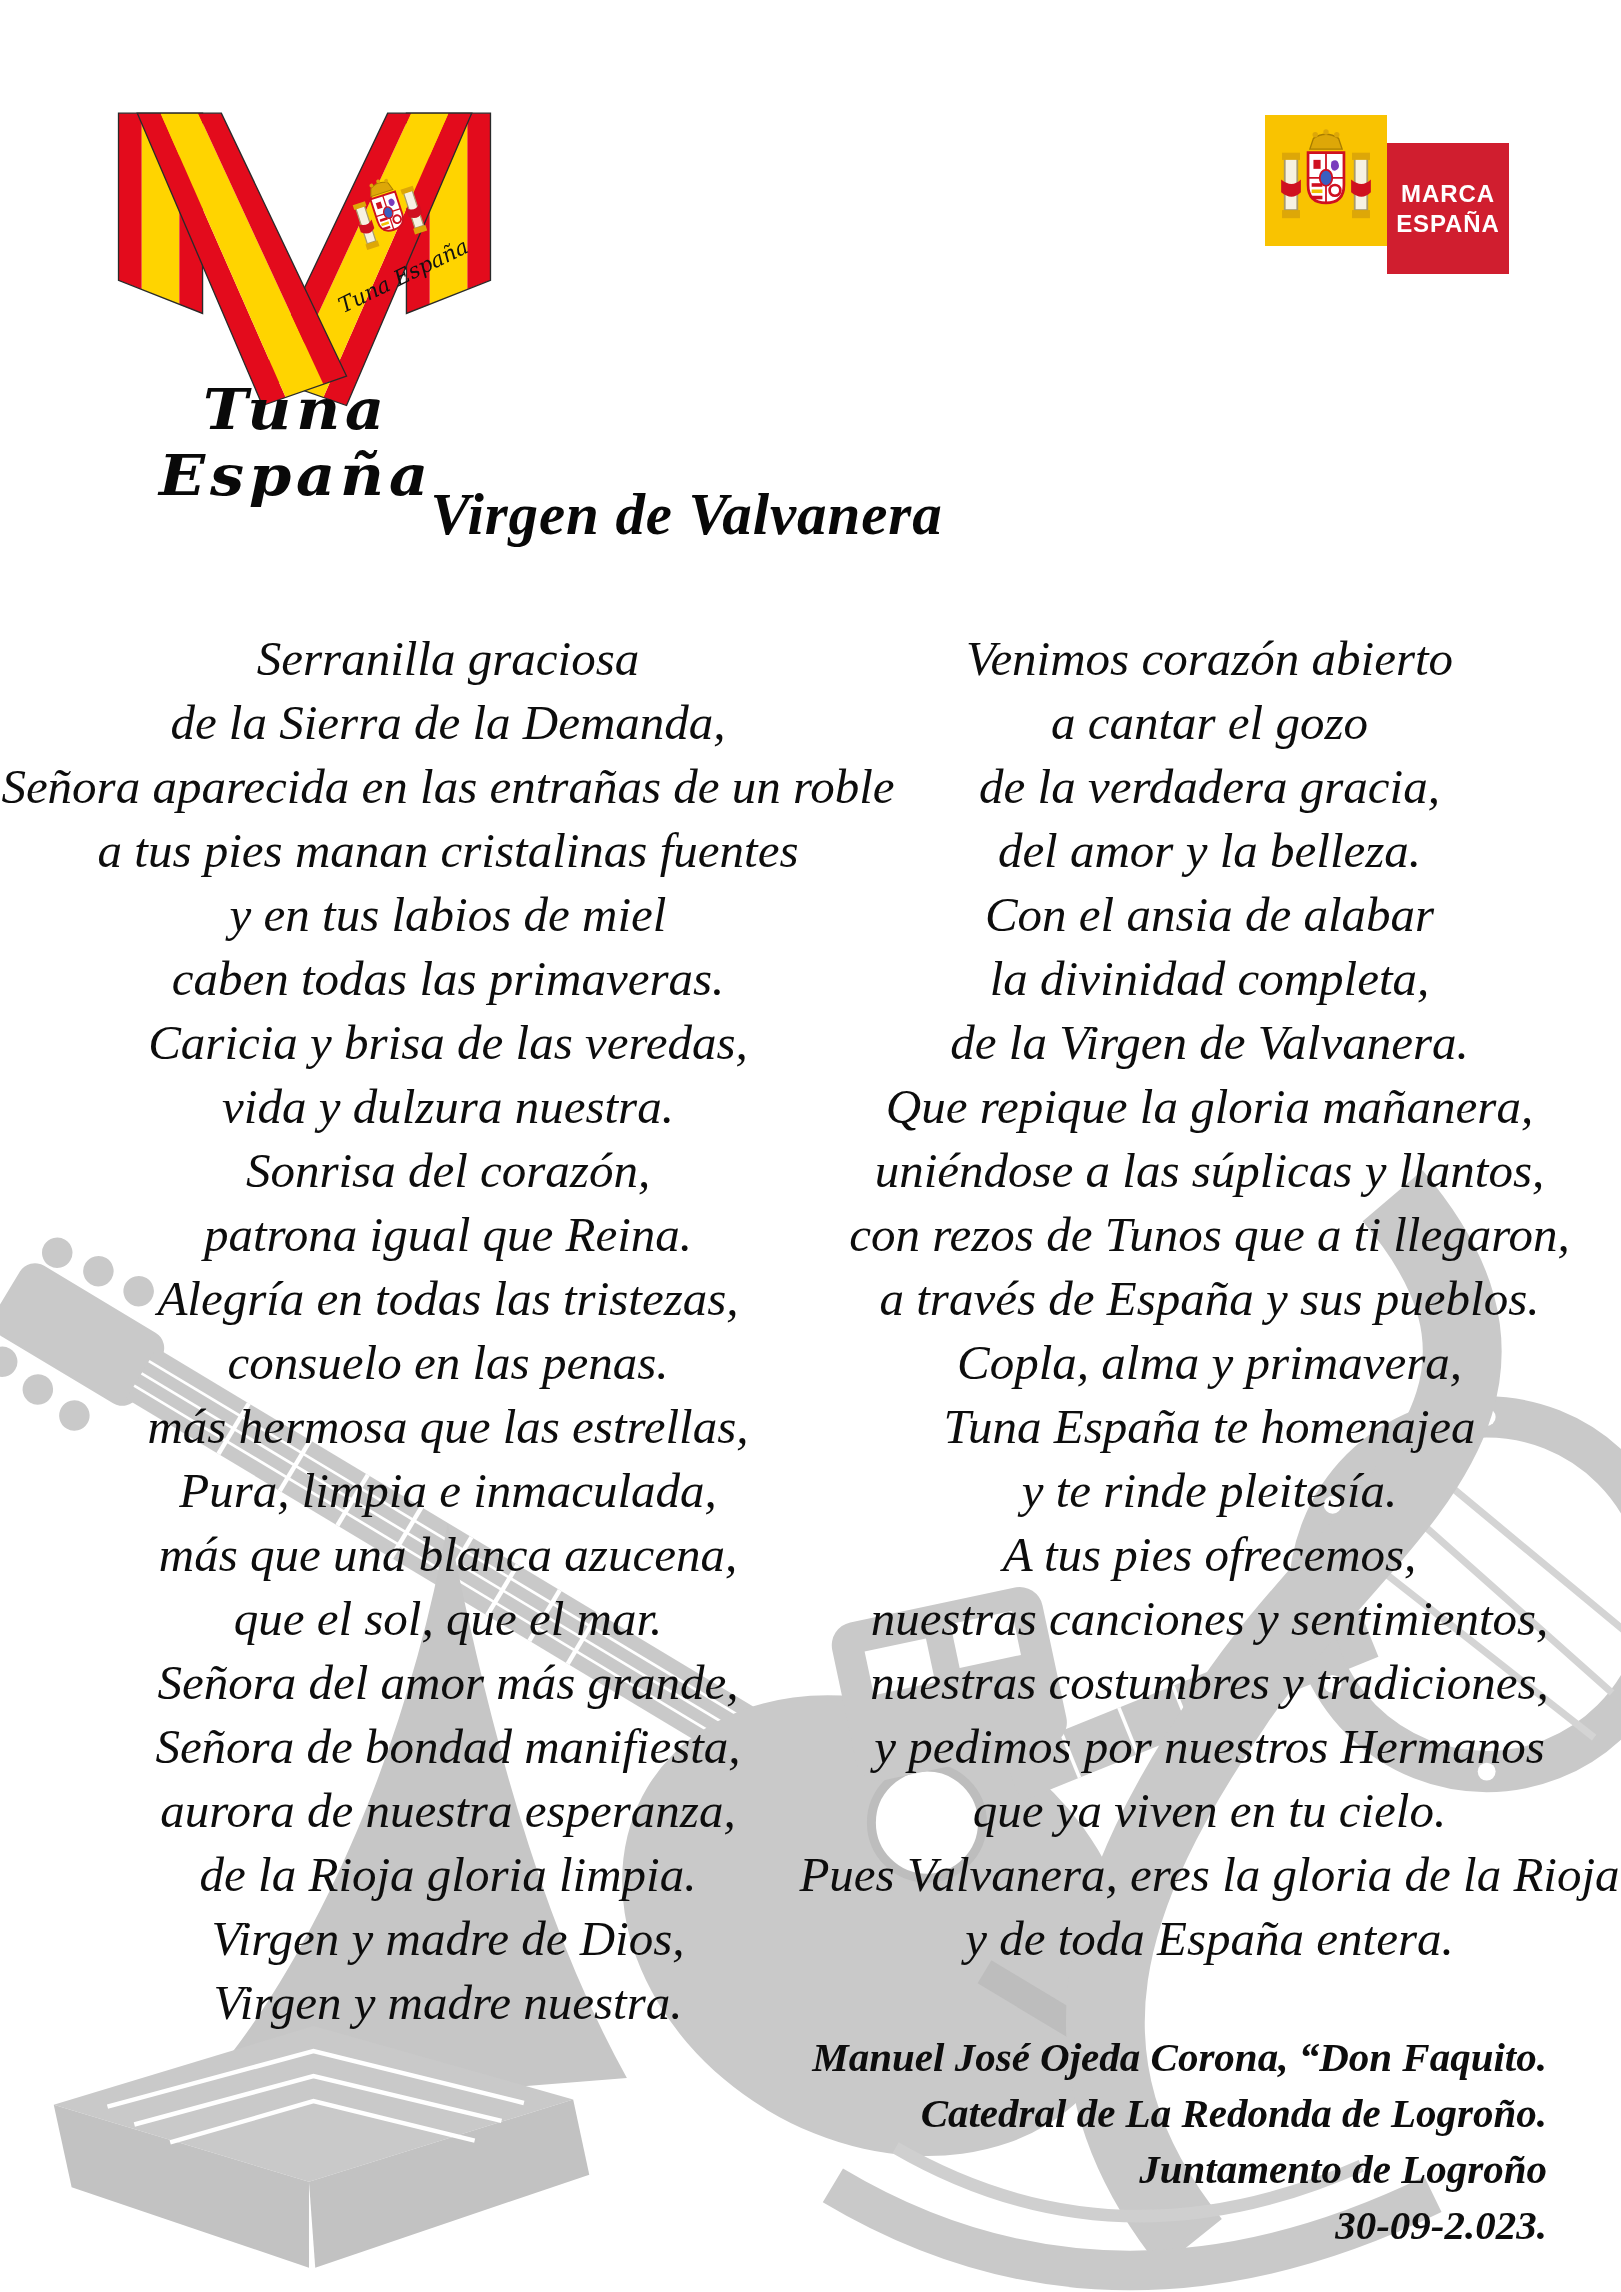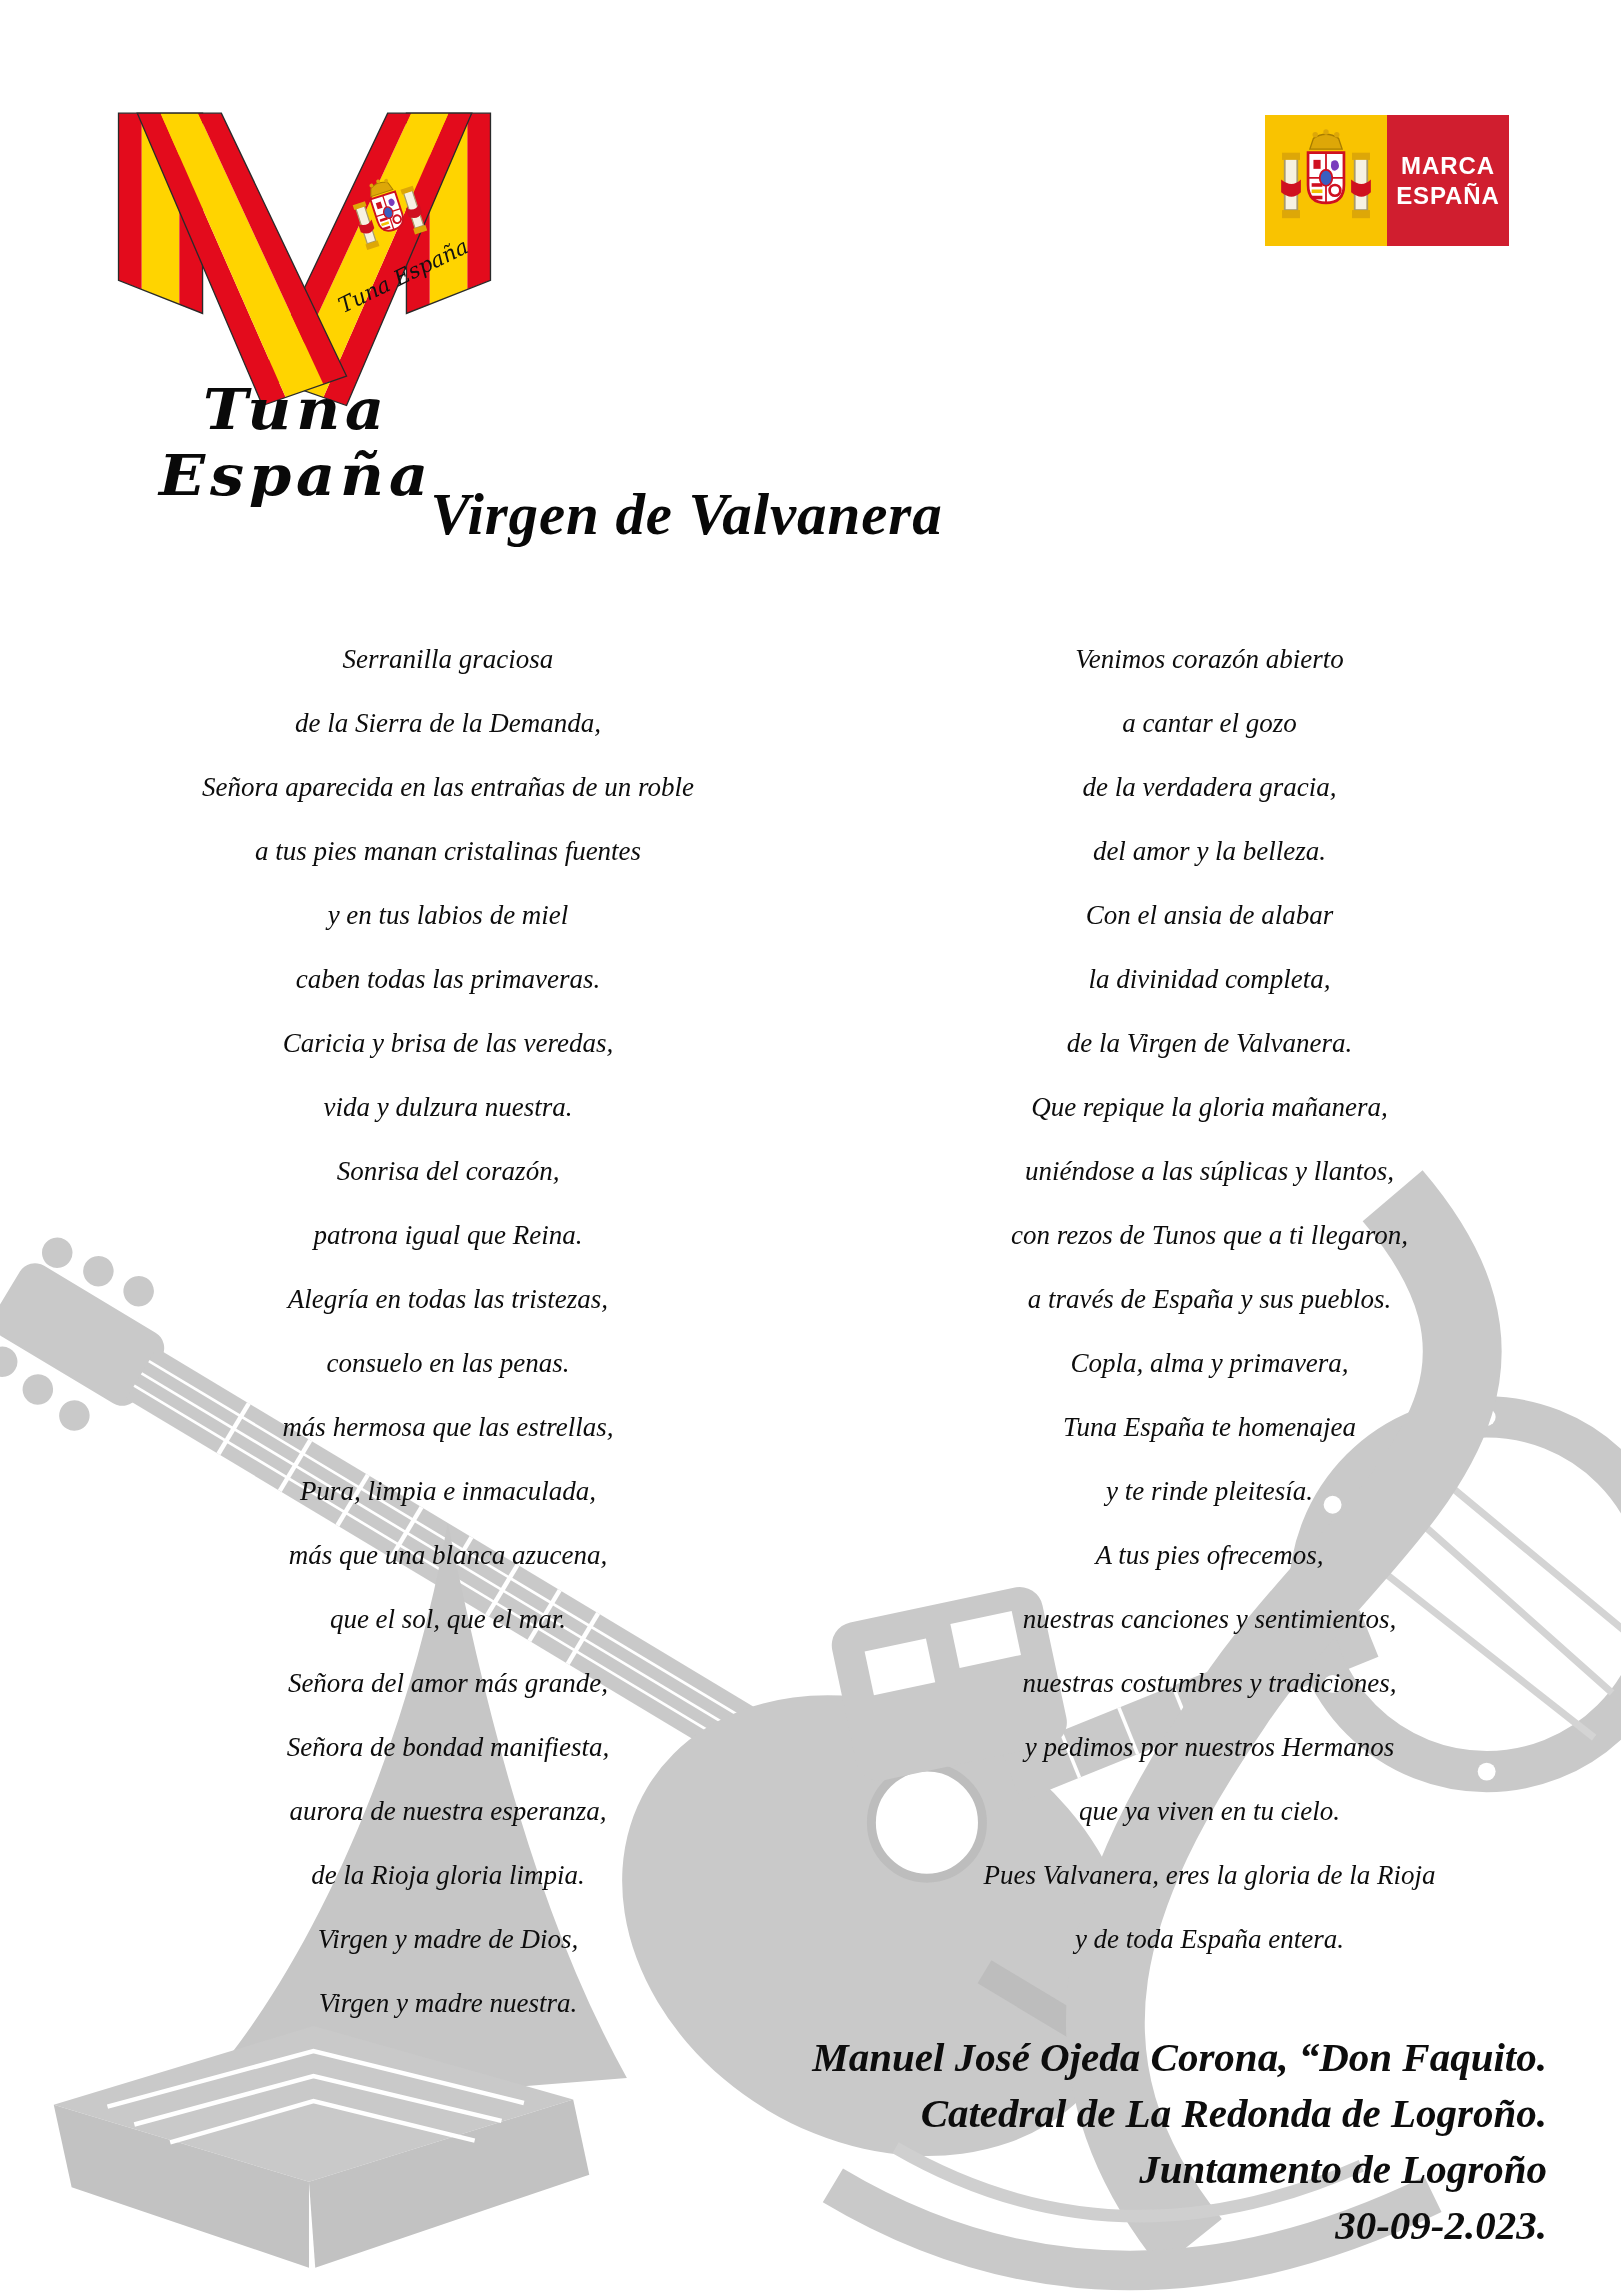--- a/index.html
+++ b/index.html
@@ -19,33 +19,33 @@
     text-align:center;
     font-family:"DejaVu Serif", serif;
     font-style:italic;font-weight:bold;
     font-size:56px;letter-spacing:4.5px;color:#090909;
     transform:scaleX(1.08);transform-origin:center;
   }
 
   
   .logo-right{position:absolute;left:1265px;top:115px;width:244px;height:131px;display:flex;}
   .marca-yellow{width:122px;height:131px;background:#F9C301;position:relative;}
-  .marca-red{width:122px;height:131px;background:#D01E2F;display:flex;flex-direction:column;justify-content:center;align-items:center;}
+  .marca-red{width:122px;height:131px;background:#D01E2F;display:flex;flex-direction:column;justify-content:center;align-items:center;margin-top:28px;}
   .marca-red div{
     font-family:"Liberation Sans", sans-serif;font-weight:bold;
     color:#ffffff;font-size:24px;line-height:30px;letter-spacing:0.9px;
   }
 
   .title{
     position:absolute;top:480px;left:0;width:1373px;text-align:center;
     font-size:59px;font-weight:bold;font-style:italic;
     letter-spacing:0.9px;color:#080808;
   }
 
-  .col{position:absolute;top:627px;font-style:italic;font-size:27px;}
+  .col{position:absolute;top:627px;font-style:italic;font-size:49px;}
   .col .line{height:64px;line-height:64px;text-align:center;white-space:nowrap;}
   .col-left{left:0;width:896px;}
   .col-right{left:784px;width:851px;}
 
   .signature{
     position:absolute;top:2029px;right:74px;text-align:right;
     font-style:italic;font-weight:bold;font-size:41px;
   }
   .signature .sig-line{height:56px;line-height:56px;white-space:nowrap;}
 </style>

